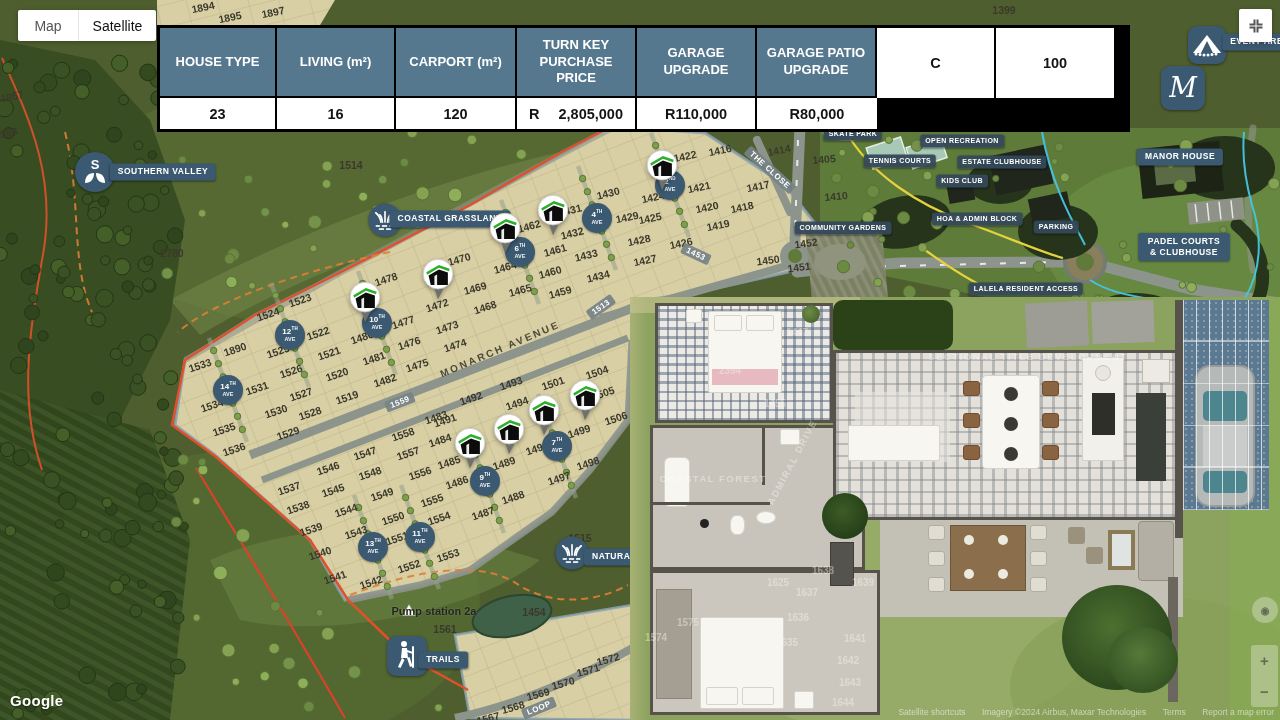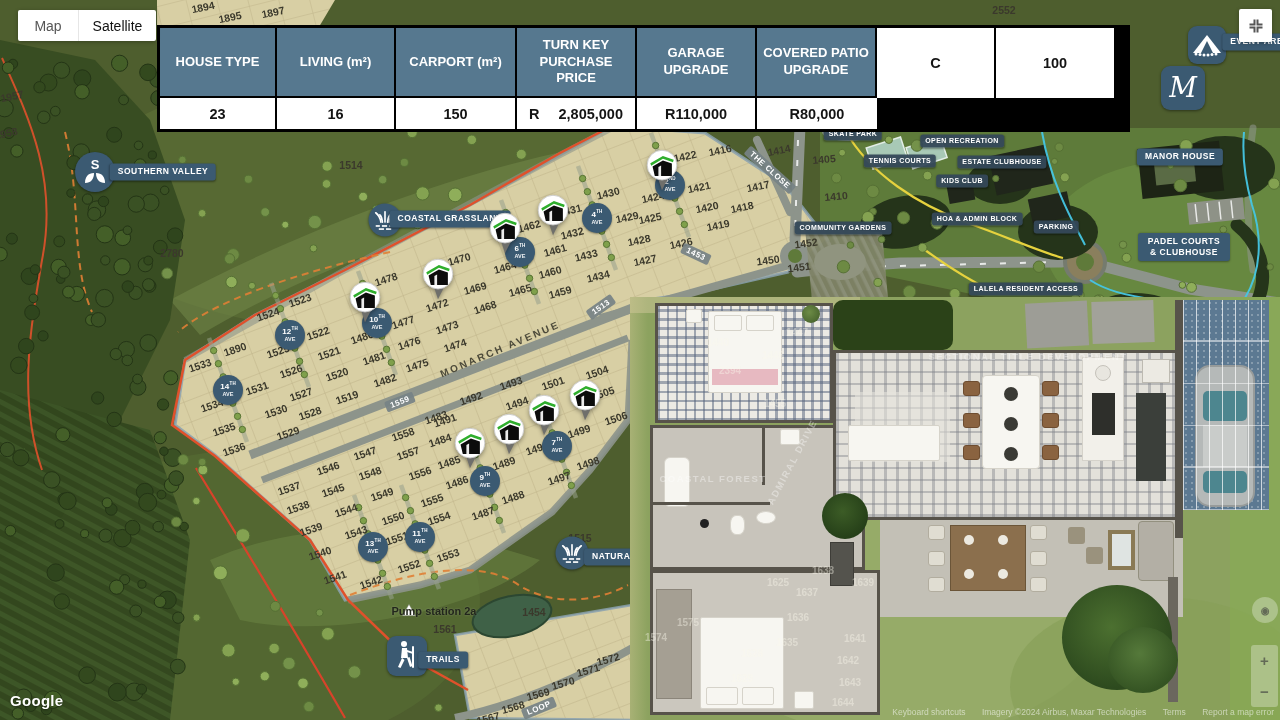--- a/index.html
+++ b/index.html
@@ -447,21 +447,21 @@
         <circle cx="916.9325630366802" cy="145.54671335220337" r="5.765433058142662" fill="#74924a" stroke="#567034" stroke-width="1"></circle>
       </g>
   </svg>
 
   <div class="layer">
       <div class="lot" style="left: 203px; top: 7px; transform: translate(-50%, -50%) rotate(-12deg);">1894</div>
       <div class="lot" style="left: 230px; top: 17px; transform: translate(-50%, -50%) rotate(-12deg);">1895</div>
       <div class="lot" style="left: 273px; top: 12px; transform: translate(-50%, -50%) rotate(-12deg);">1897</div>
       <div class="lot" style="left: 12px; top: 96px; transform: translate(-50%, -50%) rotate(-12deg);">1957</div>
       <div class="lot" style="left: 6px; top: 133px; transform: translate(-50%, -50%) rotate(-12deg);">1958</div>
-      <div class="lot" style="left: 1004px; top: 10px; transform: translate(-50%, -50%) rotate(0deg);">2552</div>
+      <div class="lot" style="left: 1004px; top: 10px; transform: translate(-50%, -50%) rotate(0deg);">1399</div>
       <div class="lot" style="left: 351px; top: 165px; transform: translate(-50%, -50%) rotate(0deg);">1514</div>
       <div class="lot" style="left: 172px; top: 253px; transform: translate(-50%, -50%) rotate(0deg);">2780</div>
       <div class="lot" style="left: 580px; top: 538px; transform: translate(-50%, -50%) rotate(0deg);">1515</div>
       <div class="lot" style="left: 534px; top: 612px; transform: translate(-50%, -50%) rotate(0deg);">1454</div>
       <div class="lot" style="left: 445px; top: 629px; transform: translate(-50%, -50%) rotate(0deg);">1561</div>
       <div class="lot" style="left: 824px; top: 159px; transform: translate(-50%, -50%) rotate(-5deg);">1405</div>
       <div class="lot" style="left: 836px; top: 196px; transform: translate(-50%, -50%) rotate(-5deg);">1410</div>
       <div class="lot" style="left: 806px; top: 243px; transform: translate(-50%, -50%) rotate(-8deg);">1452</div>
       <div class="lot" style="left: 799px; top: 267px; transform: translate(-50%, -50%) rotate(-8deg);">1451</div>
       <div class="lot" style="left: 768px; top: 260px; transform: translate(-50%, -50%) rotate(-8deg);">1450</div>
@@ -800,26 +800,26 @@
         </svg>
       </div>
     </div>
 
   <div id="pricing">
     <div class="pt-h">HOUSE TYPE</div>
     <div class="pt-h">LIVING (m²)</div>
     <div class="pt-h">CARPORT (m²)</div>
     <div class="pt-h">TURN KEY PURCHASE PRICE</div>
     <div class="pt-h">GARAGE UPGRADE</div>
-    <div class="pt-h">COVERED PATIO UPGRADE</div>
+    <div class="pt-h">GARAGE PATIO UPGRADE</div>
     <div class="pt-c">C</div>
     <div class="pt-c">100</div>
     <div class="pt-c">23</div>
     <div class="pt-c">16</div>
-    <div class="pt-c">150</div>
+    <div class="pt-c">120</div>
     <div class="pt-c price">
       <span>R</span>
       <span>2,805,000</span>
     </div>
     <div class="pt-c">R110,000</div>
     <div class="pt-c">R80,000</div>
   </div>
 
   <div id="floorplan">
     <div class="patch" style="left:60px;top:180px;width:420px;height:260px;background:#9cb06e;opacity:.6;"></div>
@@ -950,18 +950,18 @@
         <path d="M9.5 1.5 V6.5 H14.5"></path>
         <path d="M6.5 14.5 V9.5 H1.5"></path>
         <path d="M9.5 14.5 V9.5 H14.5"></path>
       </g>
     </svg>
   </div>
 
   <div id="glogo">Google</div>
 
   <div id="attribution">
-    <span>Keyboard shortcuts</span>
+    <span>Satellite shortcuts</span>
     <span>Imagery ©2024 Airb­us, Maxar Technologies</span>
     <span>Terms</span>
     <span>Report a map error</span>
   </div>
 </div>
 
 </body></html>

